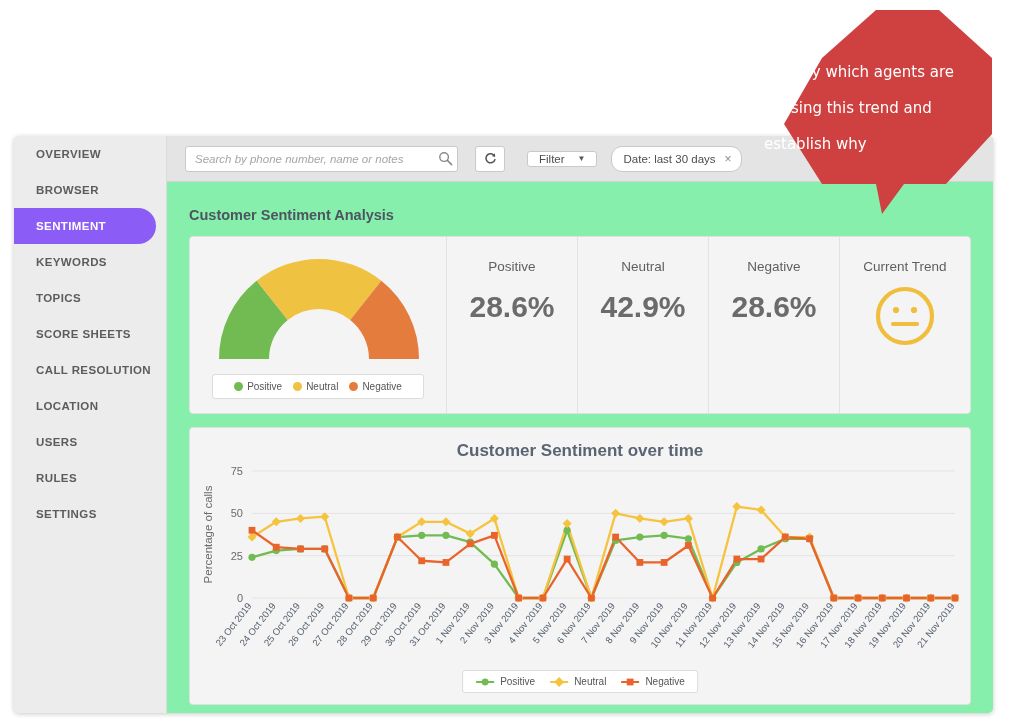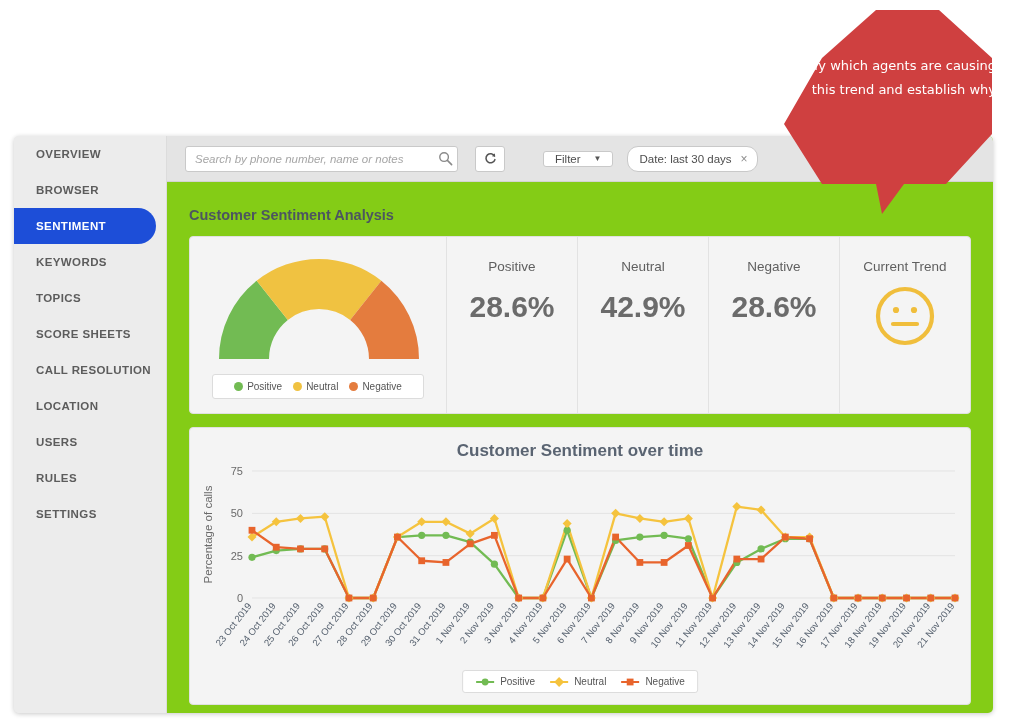--- a/index.html
+++ b/index.html
@@ -47,34 +47,34 @@
     align-items: center;
     padding-left: 22px;
     font-size: 11.5px;
     font-weight: bold;
     letter-spacing: 0.4px;
     color: #5c5c5c;
     cursor: pointer;
     box-sizing: border-box;
   }
   .nav-item.active {
-    background: #1d4ed8;
+    background: #8b5cf6;
     color: #ffffff;
     border-radius: 0 18px 18px 0;
     margin-right: 10px;
   }
 
   
   #content {
     position: absolute;
     left: 152px;
     top: 0;
     width: 827px;
     height: 577px;
-    background: #84cc16;
+    background: #86efac;
     border-left: 1px solid #dcdcdc;
     box-sizing: border-box;
   }
 
   
   #toolbar {
     position: relative;
     height: 46px;
     background: #e4e4e4;
     border-bottom: 1px solid #d3d3d3;
@@ -119,21 +119,21 @@
     border-radius: 3px;
     display: flex; align-items: center; justify-content: center;
     cursor: pointer;
     font-size: 13px;
     color: #555;
     font-weight: bold;
     box-sizing: border-box;
   }
   #filter-btn {
     height: 16px;
-    margin-left: 38px;
+    margin-left: 22px;
     padding: 0 11px;
     background: #fff;
     border: 1px solid #c9c9c9;
     border-radius: 3px;
     display: flex; align-items: center; gap: 13px;
     font-size: 11.5px;
     color: #4d4d4d;
     cursor: pointer;
     box-sizing: border-box;
   }
@@ -242,24 +242,24 @@
     left: 764px;
     top: 6px;
     width: 232px;
     height: 212px;
     pointer-events: none;
   }
   #callout-text {
     position: absolute;
     left: 0; top: 48px;
     width: 232px;
-    text-align: right;
+    text-align: left;
     color: #ffffff;
-    font-size: 13px;
-    line-height: 24px;
+    font-size: 15px;
+    line-height: 36px;
     font-family: "DejaVu Sans", sans-serif;
   }
 </style>
 </head>
 <body>
 
 <div id="stage">
 
   <div id="app-window">
 

